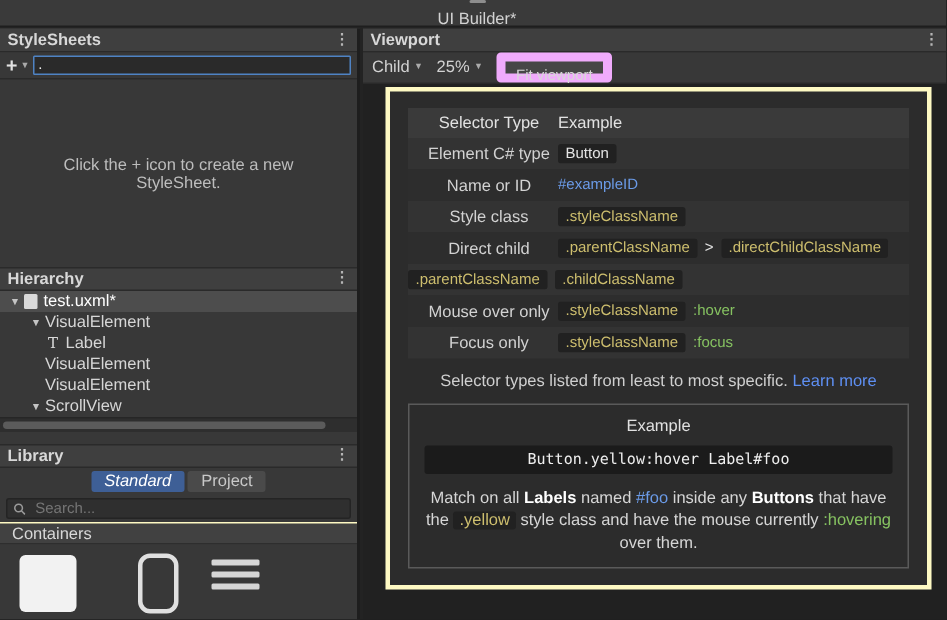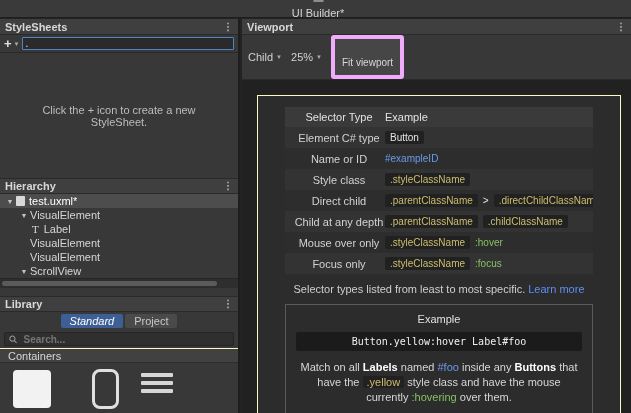--- a/index.html
+++ b/index.html
@@ -46,42 +46,42 @@
   .tree-gap{flex:0 0 8px;}
 
   
   .tabs-row{flex:0 0 18px;display:flex;align-items:center;justify-content:center;gap:2px;}
   .tab{padding:1px 9px;border-radius:2px;background:#4a4a4a;color:#c8c8c8;font-size:11px;}
   .tab.active{background:var(--c-tab_active,#3e5f96);color:#fff;font-style:italic;}
   .search-row{flex:0 0 18px;padding:2px 4px;}
   .search-field{height:14px;display:flex;align-items:center;gap:4px;background:#2f2f2f;
                 border:1px solid #242424;border-radius:2px;padding:0 4px;}
   .search-field input{border:none;background:transparent;color:#9a9a9a;font-size:10px;width:100%;
-                      outline:none;font-family:"Liberation Sans",sans-serif;font-weight:bold;}
+                      outline:none;font-family:"Liberation Sans",sans-serif;}
   .category-row{flex:0 0 15px;background:#414141;border-top:1px solid #fef9c3;
                 border-bottom:1px solid #2e2e2e;display:flex;align-items:center;
                 padding-left:8px;color:#d8d8d8;}
   .thumbs{flex:1;position:relative;background:#383838;}
   .vis-el-icon{position:absolute;left:13px;top:7px;width:38px;height:38px;background:#f2f2f2;border-radius:4px;}
   .scrollview-icon{position:absolute;left:92px;top:6px;width:27px;height:40px;
                    border:3px solid #e0e0e0;border-radius:8px;}
   .listview-icon{position:absolute;left:141px;top:10px;width:32px;}
   .lv-line{height:4px;background:#d6d6d6;margin-bottom:4px;border-radius:1px;}
 
   
   .vp-toolbar{flex:0 0 18px;background:#383838;border-bottom:1px solid #2a2a2a;
               display:flex;align-items:center;gap:9px;padding:0 6px;}
   .dropdown{display:flex;align-items:center;gap:3px;color:#d2d2d2;}
-  .fit-btn{height:14px;line-height:12px;padding:18px 7px;background:#464646;border:4px solid #f0abfc;
+  .fit-btn{height:14px;line-height:12px;padding:4px 7px;background:#464646;border:6px solid #f0abfc;
            border-radius:3px;color:#d8d8d8;font-size:10px;}
   .canvas{flex:1;position:relative;background:#212121;}
 
   
-  .cheatsheet{position:absolute;left:15px;top:15px;width:364px;background:#2c2c2c;
-              border:1px solid #fef9c3;padding:11px 27px;}
+  .cheatsheet{position:absolute;left:15px;top:2px;width:364px;background:#2c2c2c;
+              border:3px solid #fef9c3;padding:11px 12px;}
   .sel-row{display:flex;align-items:center;height:21px;}
   .sel-row.head{height:20px;background:#3a3a3a;color:#e2e2e2;}
   .sel-row.odd{background:#333333;}
   .sel-row.even{background:#2d2d2d;}
   .c1{flex:0 0 100px;padding-left:8px;}
   .c2{flex:1;display:flex;align-items:center;gap:5px;white-space:nowrap;overflow:hidden;}
   .tok{font-size:10px;}
   .chip{background:#212121;border-radius:2px;padding:1px 5px;}
   .tok-plain{color:#e4e4e4;}
   .tok-blue{color:var(--c-blue,#6b9be8);}
@@ -244,21 +244,20 @@
             </div>
             <div class="sel-row even">
               <span class="c1">Direct child</span>
               <span class="c2">
                 <span class="chip tok tok-yellow">.parentClassName</span>
                 <span class="tok tok-plain">&gt;</span>
                 <span class="chip tok tok-yellow">.directChildClassName</span>
               </span>
             </div>
             <div class="sel-row odd">
-              <span class="c1">Child at any depth</span>
               <span class="c2">
                 <span class="chip tok tok-yellow">.parentClassName</span>
                 <span class="chip tok tok-yellow">.childClassName</span>
               </span>
             </div>
             <div class="sel-row even">
               <span class="c1">Mouse over only</span>
               <span class="c2">
                 <span class="chip tok tok-yellow">.styleClassName</span>
                 <span class="tok tok-green">:hover</span>

